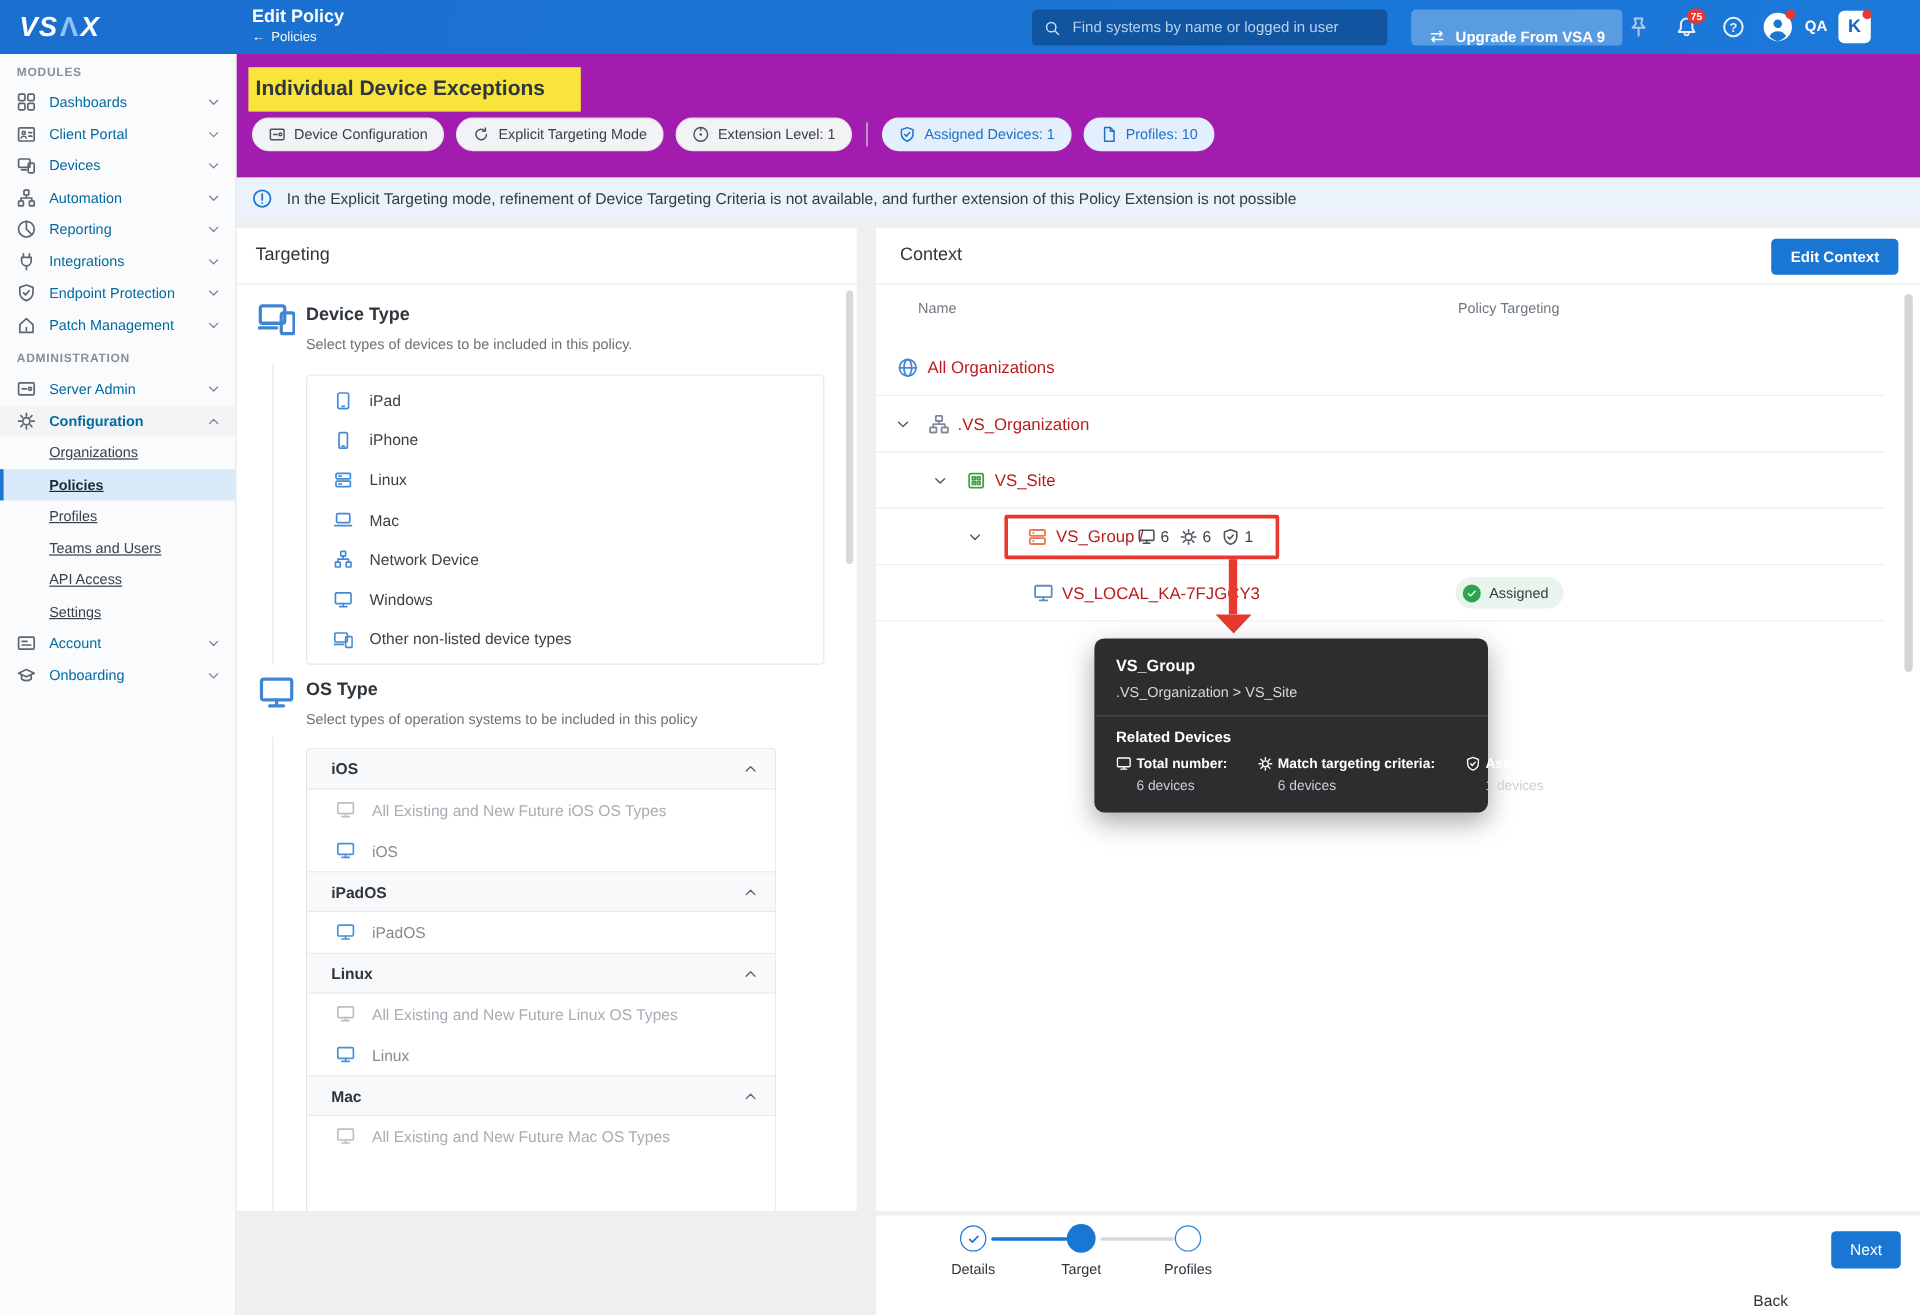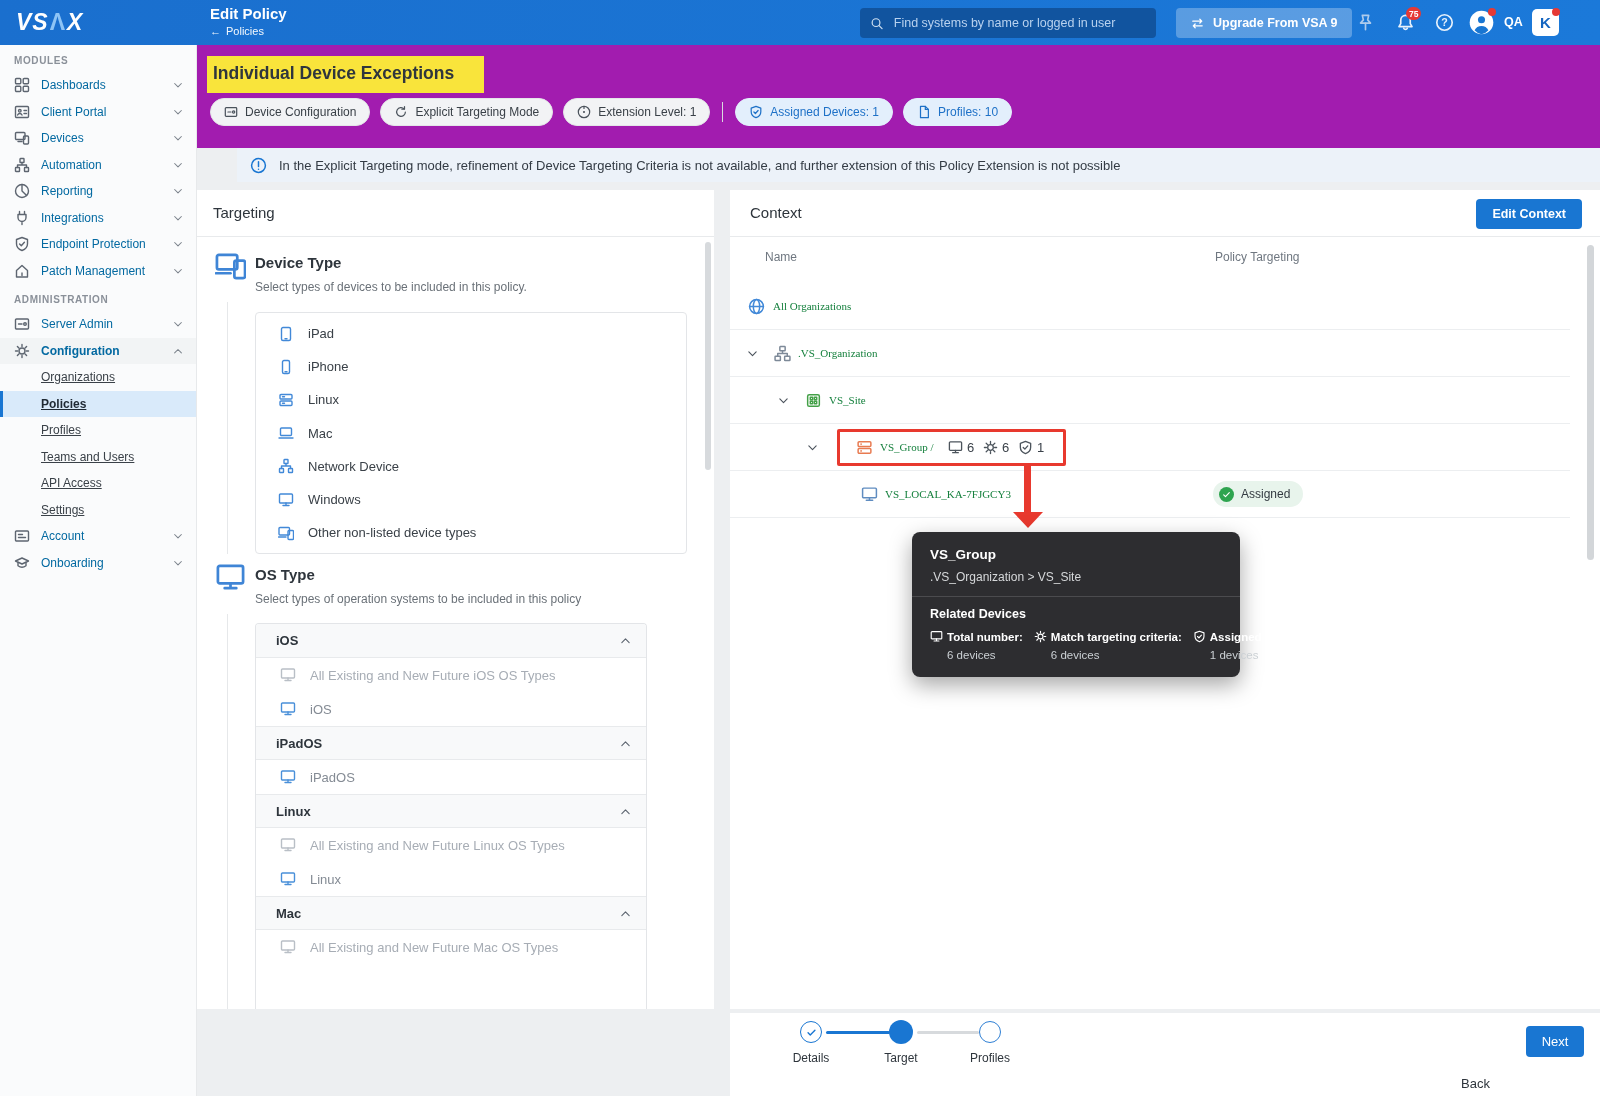--- a/index.html
+++ b/index.html
@@ -20,21 +20,21 @@
   .logo .caret { color:#8ec4f5; margin:0 1px; font-style:normal; font-weight:bold; }
   .tb-titles { position:absolute; left:210px; top:4px; color:#fff; }
   .tb-title { font-size:15px; font-weight:bold; line-height:19px; }
   .tb-crumb { font-size:11px; margin-top:2px; display:flex; align-items:center; gap:5px; opacity:.95; cursor:pointer; }
   .search { position:absolute; left:860px; top:8px; width:296px; height:30px;
     background:#11549f; border-radius:4px; display:flex; align-items:center; padding:0 10px; gap:8px; color:#cfe0f2; }
   .search input { background:transparent; border:none; outline:none; color:#eaf2fb; font-size:12.5px; width:100%;
     font-family:"Liberation Sans", sans-serif; }
   .search input::placeholder { color:#b9d2ef; }
   .upgrade-btn { position:absolute; left:1176px; top:8px; height:30px; padding:0 14px;
-    background:rgba(255,255,255,.28); border-radius:4px; display:flex; align-items:center; gap:8px;
+    background:rgba(255,255,255,.28); border-radius:4px; display:flex; align-items:flex-end; gap:8px;
     color:#fff; font-size:12.5px; font-weight:bold; cursor:pointer; }
   .tb-ico { position:absolute; top:13px; width:19px; height:19px; color:#e8f1fb; cursor:pointer; }
   .tb-badge { position:absolute; top:-6px; left:10px; min-width:15px; height:13px; padding:0 3px;
     background:#e53935; color:#fff; font-size:8.5px; font-weight:bold; border-radius:7px;
     display:flex; align-items:center; justify-content:center; }
   .avatar { position:absolute; left:1468px; top:9px; width:27px; height:27px; cursor:pointer; }
   .dot { position:absolute; width:8px; height:8px; background:#e53935; border-radius:50%; top:-1px; right:-1px; }
   .qa { position:absolute; left:1504px; top:15px; color:#fff; font-size:12.5px; font-weight:bold; cursor:pointer; }
   .ktile { position:absolute; left:1532px; top:9px; width:27px; height:27px; background:#fff; border-radius:5px;
     color:#1565c0; font-weight:bold; font-size:15px; display:flex; align-items:center; justify-content:center; cursor:pointer; }
@@ -58,21 +58,21 @@
     font-size:17.5px; font-weight:bold; color:#2f363d; }
   .chips { position:absolute; left:13px; top:53px; display:flex; align-items:center; gap:10px; }
   .chip { height:28px; display:inline-flex; align-items:center; gap:7px; padding:0 13px;
     background:#f2f3f5; border:1px solid #e4e6e8; border-radius:15px; font-size:12px; color:#3a4148; cursor:pointer; }
   .chip .ic { width:14px; height:14px; color:#4b535c; }
   .chip.blue { background:#e3effc; border-color:#e3effc; color:#1e71c7; }
   .chip.blue .ic { color:#1e71c7; }
   .chip-div { width:1px; height:20px; background:#d8dbde; margin:0 2px; }
 
   .banner { position:absolute; top:103px; left:0; right:0; height:34px; background:#ecf2f9;
-    display:flex; align-items:center; padding-left:13px; gap:12px;margin-left:40px; }
+    display:flex; align-items:center; padding-left:13px; gap:12px; }
   .banner .ic { width:17px; height:17px; color:#1976d2; flex:none; }
   .banner .tx { font-size:13px; color:#333b44; }
 
   .panel { position:absolute; top:145px; background:#fff; }
   .panel-head { height:47px; border-bottom:1px solid #e8eaec; position:relative; }
   .panel-head .hd { position:absolute; left:16px; top:14px; font-size:15px; color:#2e353c; }
 
   
   .t-panel { left:0; width:517px; height:819px; overflow:hidden; }
   .sect-ic { position:absolute; width:31px; height:31px; color:#3f85d6; }
@@ -100,40 +100,40 @@
 
   
   .c-panel { left:533px; width:870px; height:819px; }
   .edit-btn { position:absolute; right:18px; top:9px; height:30px; padding:0 16px; background:#1976d2; color:#fff;
     border:none; border-radius:4px; font-size:12.5px; font-weight:bold; cursor:pointer; font-family:"Liberation Sans",sans-serif; }
   .col-hd { position:absolute; top:60px; font-size:12px; color:#6f7780; }
   .ctx-rows { position:absolute; top:93px; left:0; right:30px; }
   .ctx-row { height:47px; display:flex; align-items:center; border-bottom:1px solid #eceef0; position:relative; cursor:default; }
   .ctx-row .ch { width:13px; height:13px; color:#4b535c; position:absolute; cursor:pointer; }
   .tree-ic { width:17px; height:17px; position:absolute; }
-  .ctx-lb { font-size:11px; color:#15803d; position:absolute; white-space:nowrap;font-family:Liberation Serif, serif; }
+  .ctx-lb { font-size:14px; color:#b91c1c; position:absolute; white-space:nowrap; }
   .cnt { display:inline-flex; align-items:center; gap:4px; font-size:13px; color:#3b424a; }
   .cnt .ic { width:15px; height:15px; color:#4c545c; }
   .badge-assigned { position:absolute; left:483px; height:26px; display:inline-flex; align-items:center; gap:7px;
     background:#e8f4ec; border-radius:13px; padding:0 13px 0 6px; }
   .badge-assigned .ck { width:15px; height:15px; background:#2ea44f; border-radius:50%; display:flex; align-items:center; justify-content:center; }
   .badge-assigned .ck svg { width:9px; height:9px; stroke:#fff; stroke-width:2; }
   .badge-assigned .tx { font-size:12px; color:#333a41; }
   .annot { position:absolute; left:107px; top:239px; width:229px; height:37px;
     border:3px solid #e8392e; border-radius:2px; pointer-events:none; z-index:5; }
   .arrow-bar { position:absolute; left:294px; top:276px; width:7px; height:46px; background:#e8392e; z-index:5; }
   .arrow-head { position:absolute; left:283px; top:322px; width:0; height:0; z-index:5;
     border-left:15px solid transparent; border-right:15px solid transparent; border-top:16px solid #e8392e; }
   .tooltip { position:absolute; left:182px; top:342px; width:328px; background:#2d2d30; border-radius:8px;
     padding:15px 18px 16px; box-shadow:0 8px 22px rgba(0,0,0,.35); z-index:6; color:#fff; }
   .tt-title { font-size:13.5px; font-weight:bold; }
   .tt-path { font-size:12px; color:#d6d8da; margin-top:8px; }
   .tt-div { border-top:1px solid #4b4b4e; margin:12px -18px 10px; }
   .tt-sec { font-size:12.5px; font-weight:bold; margin-bottom:9px; }
-  .tt-stats { display:flex; gap:11px; }
+  .tt-stats { display:flex; gap:25px; }
   .tt-col .l1 { display:flex; align-items:center; gap:4px; font-size:11.5px; font-weight:bold; white-space:nowrap; }
   .tt-col .l1 .ic { width:13px; height:13px; color:#fff; }
   .tt-col .l2 { font-size:11.5px; color:#cbd0d4; margin-top:6px; padding-left:17px; }
   .c-scroll { position:absolute; right:6px; top:55px; width:7px; height:315px; background:#d3d6d9; border-radius:4px; }
 
   
   .footer { position:absolute; left:533px; right:0; top:968px; height:83px; background:#fff; }
   .step-c { position:absolute; top:8px; width:22px; height:22px; border-radius:50%; }
   .step-c.done { border:1.6px solid #1976d2; color:#1976d2; display:flex; align-items:center; justify-content:center; }
   .step-c.done svg { width:11px; height:11px; stroke-width:2; }

